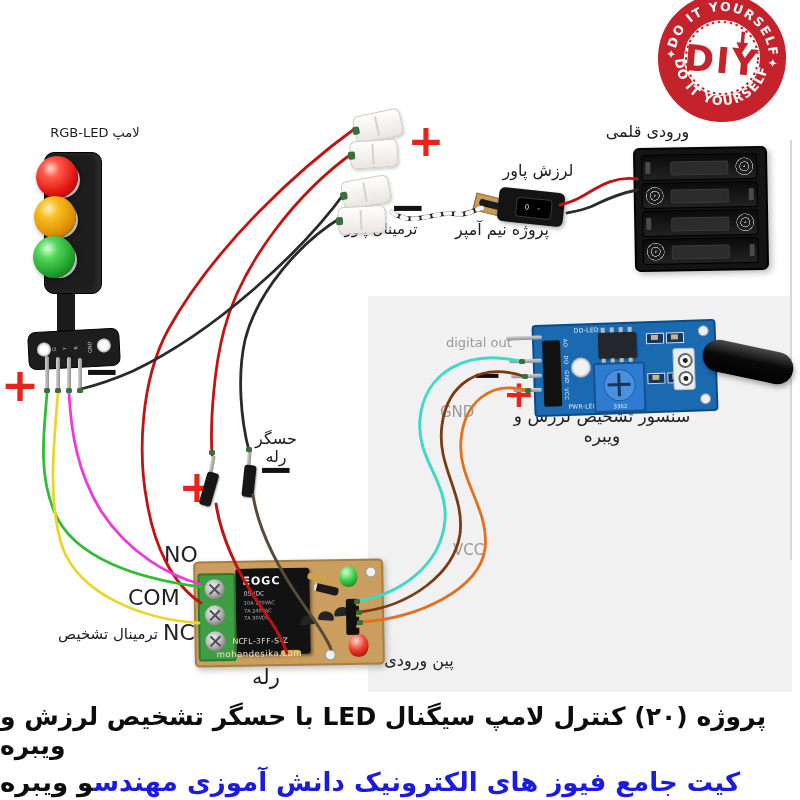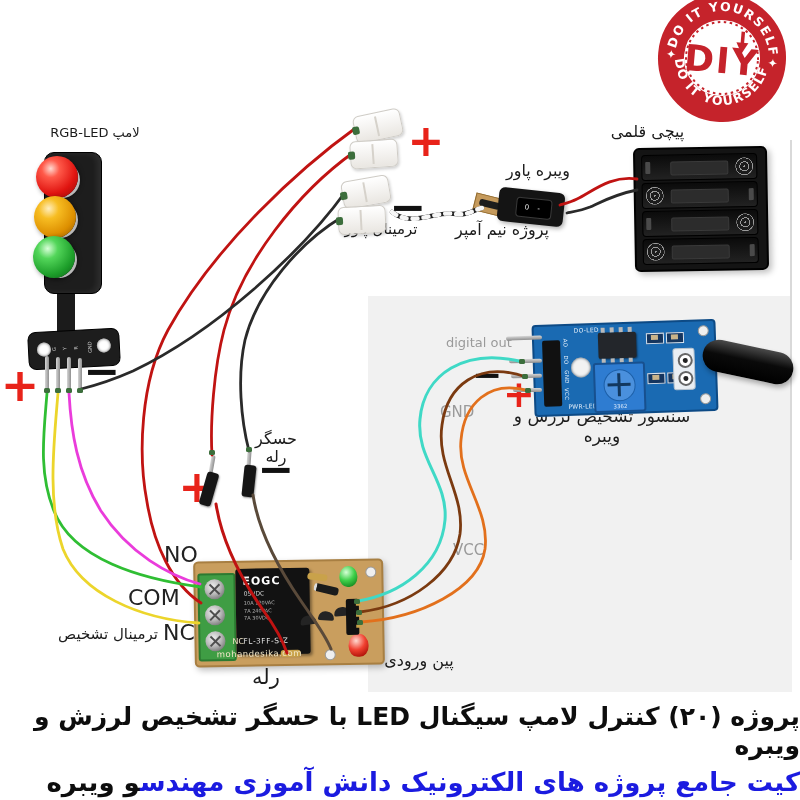--- a/index.html
+++ b/index.html
@@ -101,21 +101,21 @@
   .hdr3{position:absolute;left:150px;top:38px;width:13px;height:36px;background:#111;border-radius:2px;}
   .hdr3 i{position:absolute;left:10px;width:5px;height:3px;background:#c9a24a;}
   .rsilk{position:absolute;color:#f2e7c8;}
   
   .jump{position:absolute;background:#161616;border-radius:3px;z-index:5;box-shadow:1px 1px 2px rgba(0,0,0,.4);}
   
   .crimp{position:absolute;width:6px;height:5px;background:#3c6e3c;border-radius:1.5px;z-index:7;}
   
   .stamp{position:absolute;left:646px;top:-8px;z-index:8;}
   
-  .caption{position:absolute;left:0;top:702px;width:800px;text-align:right;direction:rtl;}
+  .caption{position:absolute;left:0;top:702px;width:800px;text-align:left;direction:rtl;}
   .cap1{font-size:25px;font-weight:bold;color:#0d0d0d;}
   .cap2{font-size:26px;font-weight:bold;margin-top:7px;}
   .cap2 .blue{color:var(--caption-blue,#1b1be0);}
   .cap2 .blk{color:#0d0d0d;}
 </style>
 </head>
 <body>
 
 <div class="stage">
 
@@ -297,23 +297,23 @@
   <div class="crimp" style="left:209px;top:450px;"></div>
   <div class="crimp" style="left:246px;top:447px;"></div>
 
   <div class="lbl fa" style="left:30px;top:126px;width:130px;font-size:13px;">لامپ RGB-LED</div>
   <div class="sign plus" style="left:0px;top:362px;width:40px;height:46px;font-size:46px;">+</div>
   <div class="sign minus" style="left:86px;top:350px;width:32px;height:40px;font-size:44px;">−</div>
 
   <div class="sign plus" style="left:406px;top:117px;width:40px;height:46px;font-size:44px;">+</div>
   <div class="sign minus" style="left:392px;top:186px;width:32px;height:40px;font-size:44px;">−</div>
   <div class="lbl fa" style="left:334px;top:221px;width:94px;font-size:15px;">ترمینال پاور</div>
-  <div class="lbl fa" style="left:498px;top:162px;width:80px;font-size:16px;">ویبره پاور</div>
+  <div class="lbl fa" style="left:498px;top:162px;width:80px;font-size:16px;">لرزش پاور</div>
   <div class="lbl fa" style="left:448px;top:221px;width:108px;font-size:16px;">پروژه نیم آمپر</div>
-  <div class="lbl fa" style="left:600px;top:123px;width:95px;font-size:16px;">پیچی قلمی</div>
+  <div class="lbl fa" style="left:600px;top:123px;width:95px;font-size:16px;">ورودی قلمی</div>
 
   <div class="lbl gray" style="left:446px;top:336px;font-size:13px;">digital out</div>
   <div class="sign minus" style="left:474px;top:356px;width:26px;height:36px;font-size:36px;">−</div>
   <div class="lbl gray" style="left:440px;top:404px;font-size:15px;">GND</div>
   <div class="sign plus" style="left:502px;top:374px;width:34px;height:40px;font-size:38px;">+</div>
   <div class="lbl fa" style="left:502px;top:407px;width:200px;font-size:17px;">سنسور تشخیص لرزش و ویبره</div>
   <div class="lbl gray" style="left:453px;top:542px;font-size:15px;">VCC</div>
   <div class="lbl gray" style="left:362px;top:567px;font-size:19px;">IN</div>
 
   <div class="lbl fa" style="left:244px;top:430px;width:64px;font-size:16px;">حسگر رله</div>
@@ -345,16 +345,16 @@
       <text x="76" y="81" font-size="36" font-weight="bold" letter-spacing="2" fill="var(--stamp-red,#c5232b)" text-anchor="middle" font-family="DejaVu Sans,sans-serif">DIY</text>
       <g>
         <line x1="95" y1="38" x2="95" y2="50" stroke="var(--stamp-red,#c5232b)" stroke-width="3.5"></line>
         <polygon points="89,49 101,49 95,60" fill="var(--stamp-red,#c5232b)"></polygon>
       </g>
     </g>
   </svg>
 
   <div class="caption">
     <div class="cap1">پروژه (۲۰) کنترل لامپ سیگنال LED با حسگر تشخیص لرزش و ویبره</div>
-    <div class="cap2"><span class="blue">کیت جامع پروژه های الکترونیک دانش آموزی مهندس</span><span class="blk">و ویبره</span></div>
+    <div class="cap2"><span class="blue">کیت جامع فیوز های الکترونیک دانش آموزی مهندس</span><span class="blk">و ویبره</span></div>
   </div>
 
 </div>
 
 </body></html>

